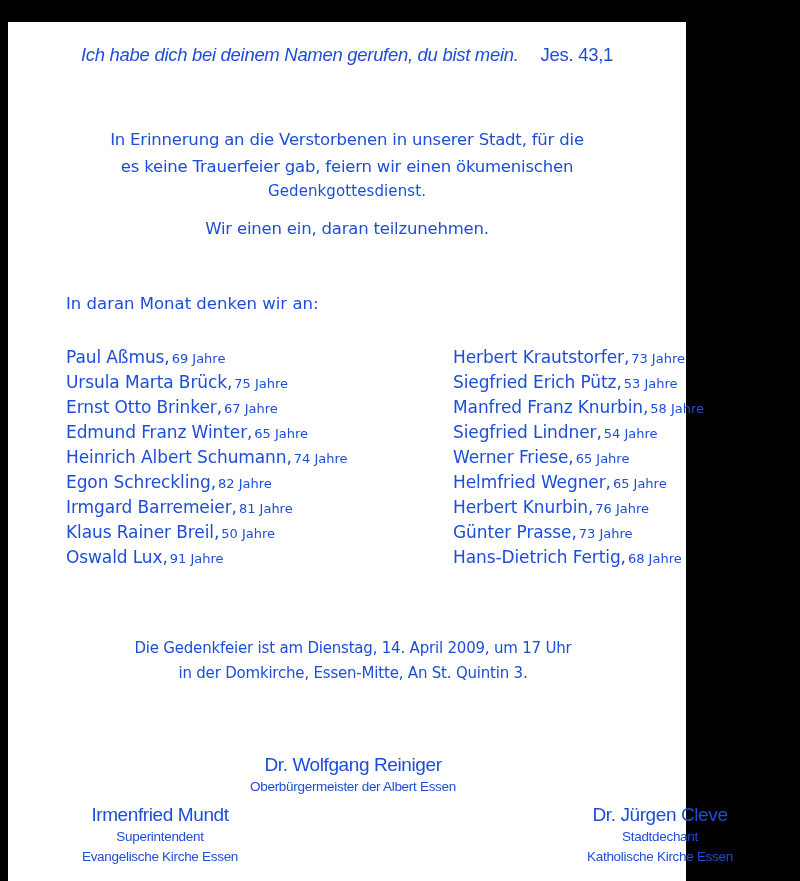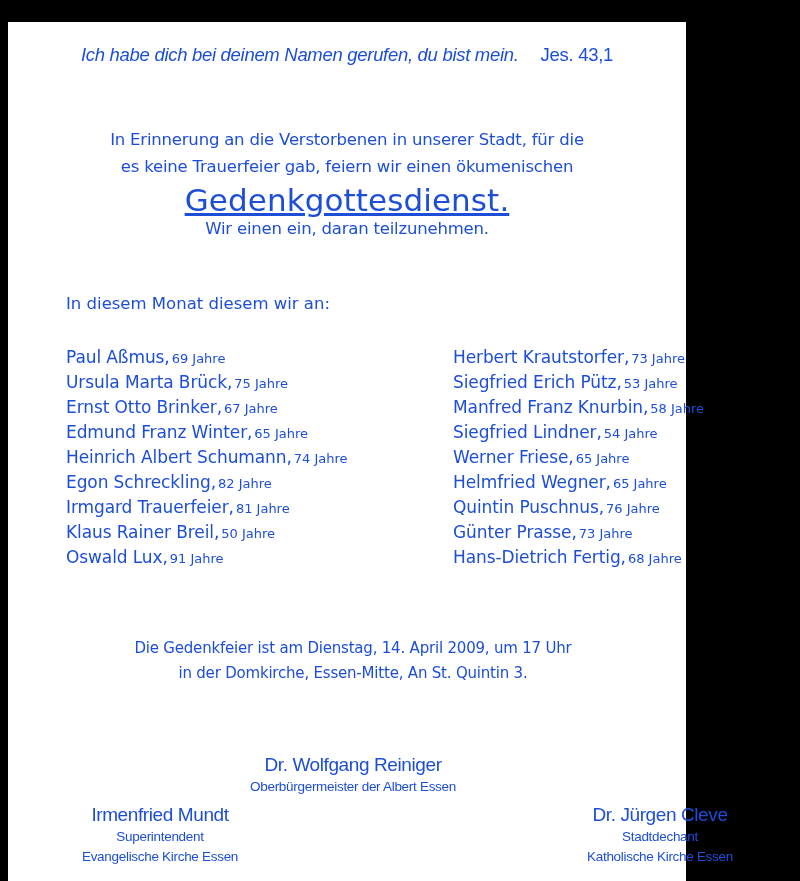--- a/index.html
+++ b/index.html
@@ -12,21 +12,21 @@
     color: #1d4ed8;
   }
   .abs { position: absolute; white-space: nowrap; }
   .center { left: 0; right: 0; text-align: center; }
   .verse {
     top: 22px; font-style: italic; font-size: 18.5px; letter-spacing: -0.3px;
     font-family: "Liberation Sans", sans-serif;
   }
   .verse .ref { font-style: normal; margin-left: 22px; }
   .intro { font-size: 16.5px; line-height: 27px; top: 104px; letter-spacing: -0.2px; }
-  .title { top: 160px; font-size: 31px; font-weight: normal; letter-spacing: 0.1px; text-decoration: underline; }
+  .title { top: 160px; font-size: 15px; font-weight: normal; letter-spacing: 0.1px; }
   .invite { top: 197px; font-size: 16.5px; letter-spacing: -0.2px; }
   .month { top: 272px; left: 58px; font-size: 16.5px; letter-spacing: 0; }
   .list { position: absolute; top: 323px; margin: 0; padding: 0; list-style: none; }
   .list.left { left: 58px; }
   .list.right { left: 445px; }
   .list li { height: 25px; line-height: 25px; white-space: nowrap; }
   .name { font-size: 17px; letter-spacing: -0.1px; }
   .age { font-size: 13px; margin-left: 2px; }
   .ceremony { top: 614px; font-size: 15px; line-height: 25px; letter-spacing: -0.2px; padding-left: 12px; }
   .sig { position: absolute; text-align: center; font-family: "Liberation Sans", sans-serif; margin-left: 12px; }
@@ -46,42 +46,42 @@
   </div>
 
   <div class="abs center intro">
     <div>In Erinnerung an die Verstorbenen in unserer Stadt, für die</div>
     <div>es keine Trauerfeier gab, feiern wir einen ökumenischen</div>
   </div>
 
   <div class="abs center title">Gedenkgottesdienst.</div>
   <div class="abs center invite">Wir einen ein, daran teilzunehmen.</div>
 
-  <div class="abs month">In diesem Monat diesem wir an:</div>
+  <div class="abs month">In daran Monat denken wir an:</div>
 
   <ul class="list left">
     <li><span class="name">Paul Aßmus,</span><span class="age">69 Jahre</span></li>
     <li><span class="name">Ursula Marta Brück,</span><span class="age">75 Jahre</span></li>
     <li><span class="name">Ernst Otto Brinker,</span><span class="age">67 Jahre</span></li>
     <li><span class="name">Edmund Franz Winter,</span><span class="age">65 Jahre</span></li>
     <li><span class="name">Heinrich Albert Schumann,</span><span class="age">74 Jahre</span></li>
     <li><span class="name">Egon Schreckling,</span><span class="age">82 Jahre</span></li>
-    <li><span class="name">Irmgard Trauerfeier,</span><span class="age">81 Jahre</span></li>
+    <li><span class="name">Irmgard Barremeier,</span><span class="age">81 Jahre</span></li>
     <li><span class="name">Klaus Rainer Breil,</span><span class="age">50 Jahre</span></li>
     <li><span class="name">Oswald Lux,</span><span class="age">91 Jahre</span></li>
   </ul>
 
   <ul class="list right">
     <li><span class="name">Herbert Krautstorfer,</span><span class="age">73 Jahre</span></li>
     <li><span class="name">Siegfried Erich Pütz,</span><span class="age">53 Jahre</span></li>
     <li><span class="name">Manfred Franz Knurbin,</span><span class="age">58 Jahre</span></li>
     <li><span class="name">Siegfried Lindner,</span><span class="age">54 Jahre</span></li>
     <li><span class="name">Werner Friese,</span><span class="age">65 Jahre</span></li>
     <li><span class="name">Helmfried Wegner,</span><span class="age">65 Jahre</span></li>
-    <li><span class="name">Quintin Puschnus,</span><span class="age">76 Jahre</span></li>
+    <li><span class="name">Herbert Knurbin,</span><span class="age">76 Jahre</span></li>
     <li><span class="name">Günter Prasse,</span><span class="age">73 Jahre</span></li>
     <li><span class="name">Hans-Dietrich Fertig,</span><span class="age">68 Jahre</span></li>
   </ul>
 
   <div class="abs center ceremony">
     <div>Die Gedenkfeier ist am Dienstag, 14. April 2009, um 17 Uhr</div>
     <div>in der Domkirche, Essen-Mitte, An St. Quintin 3.</div>
   </div>
 
   <div class="sig sig-mayor">

